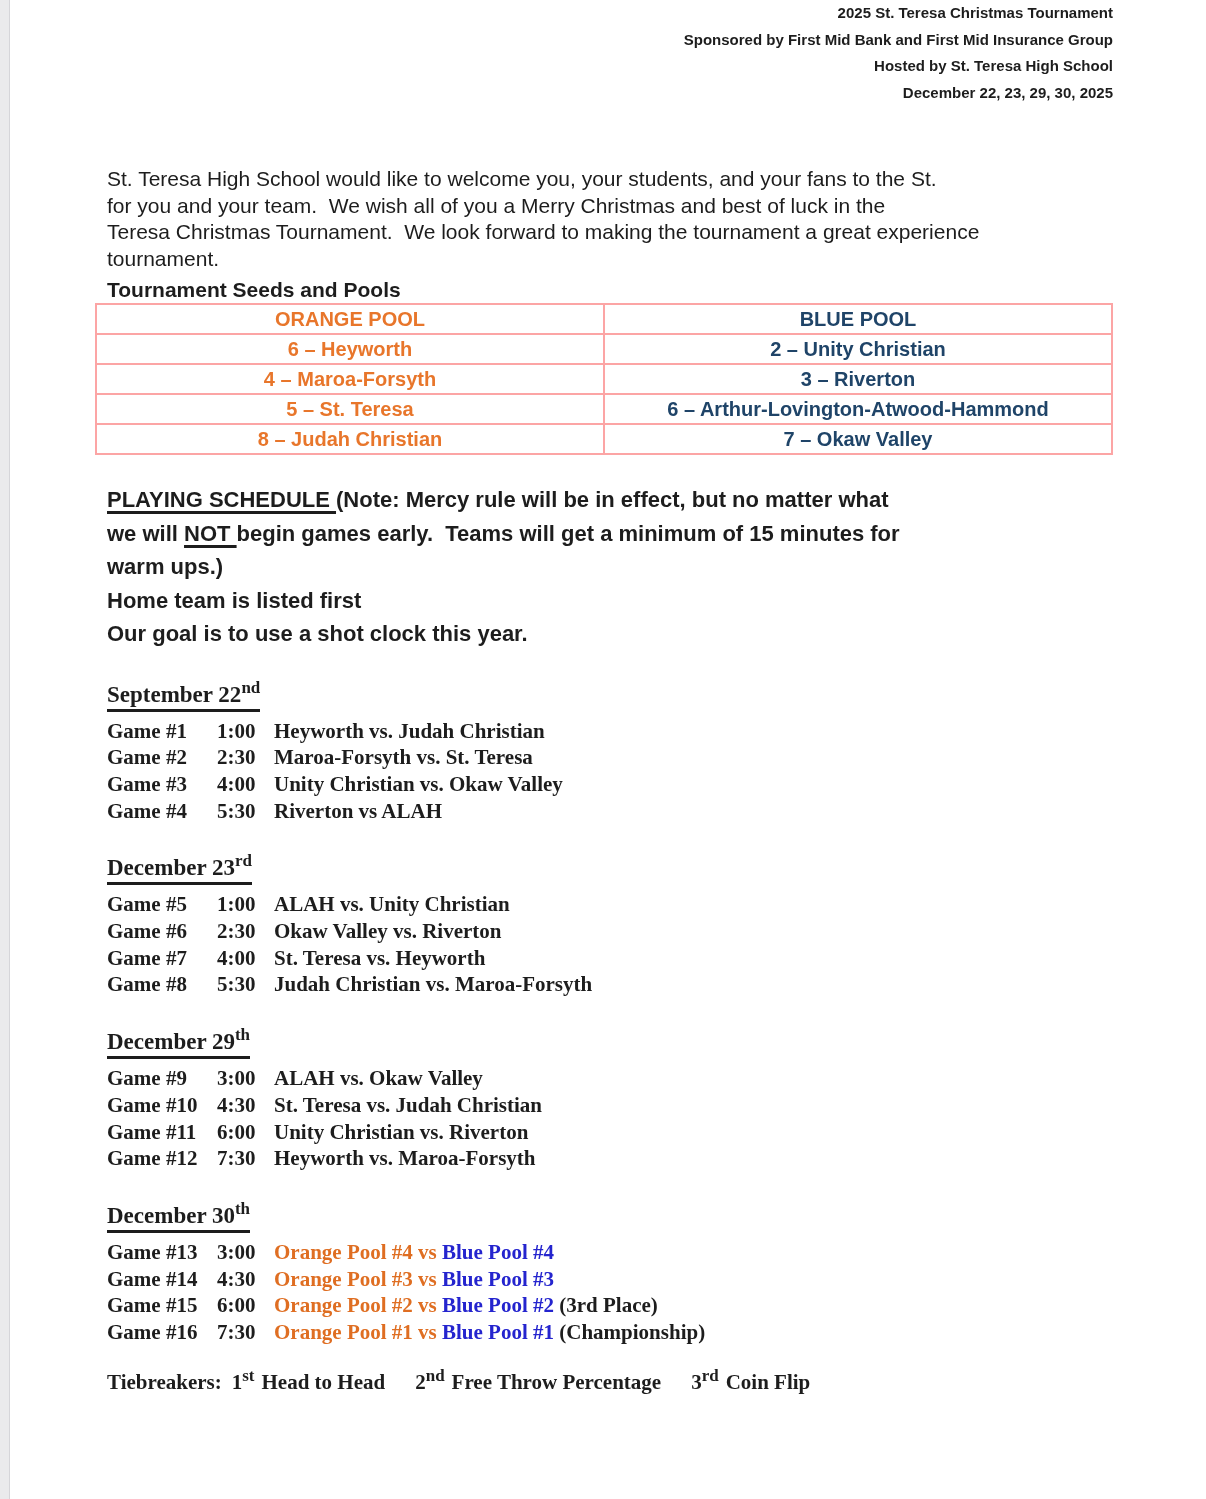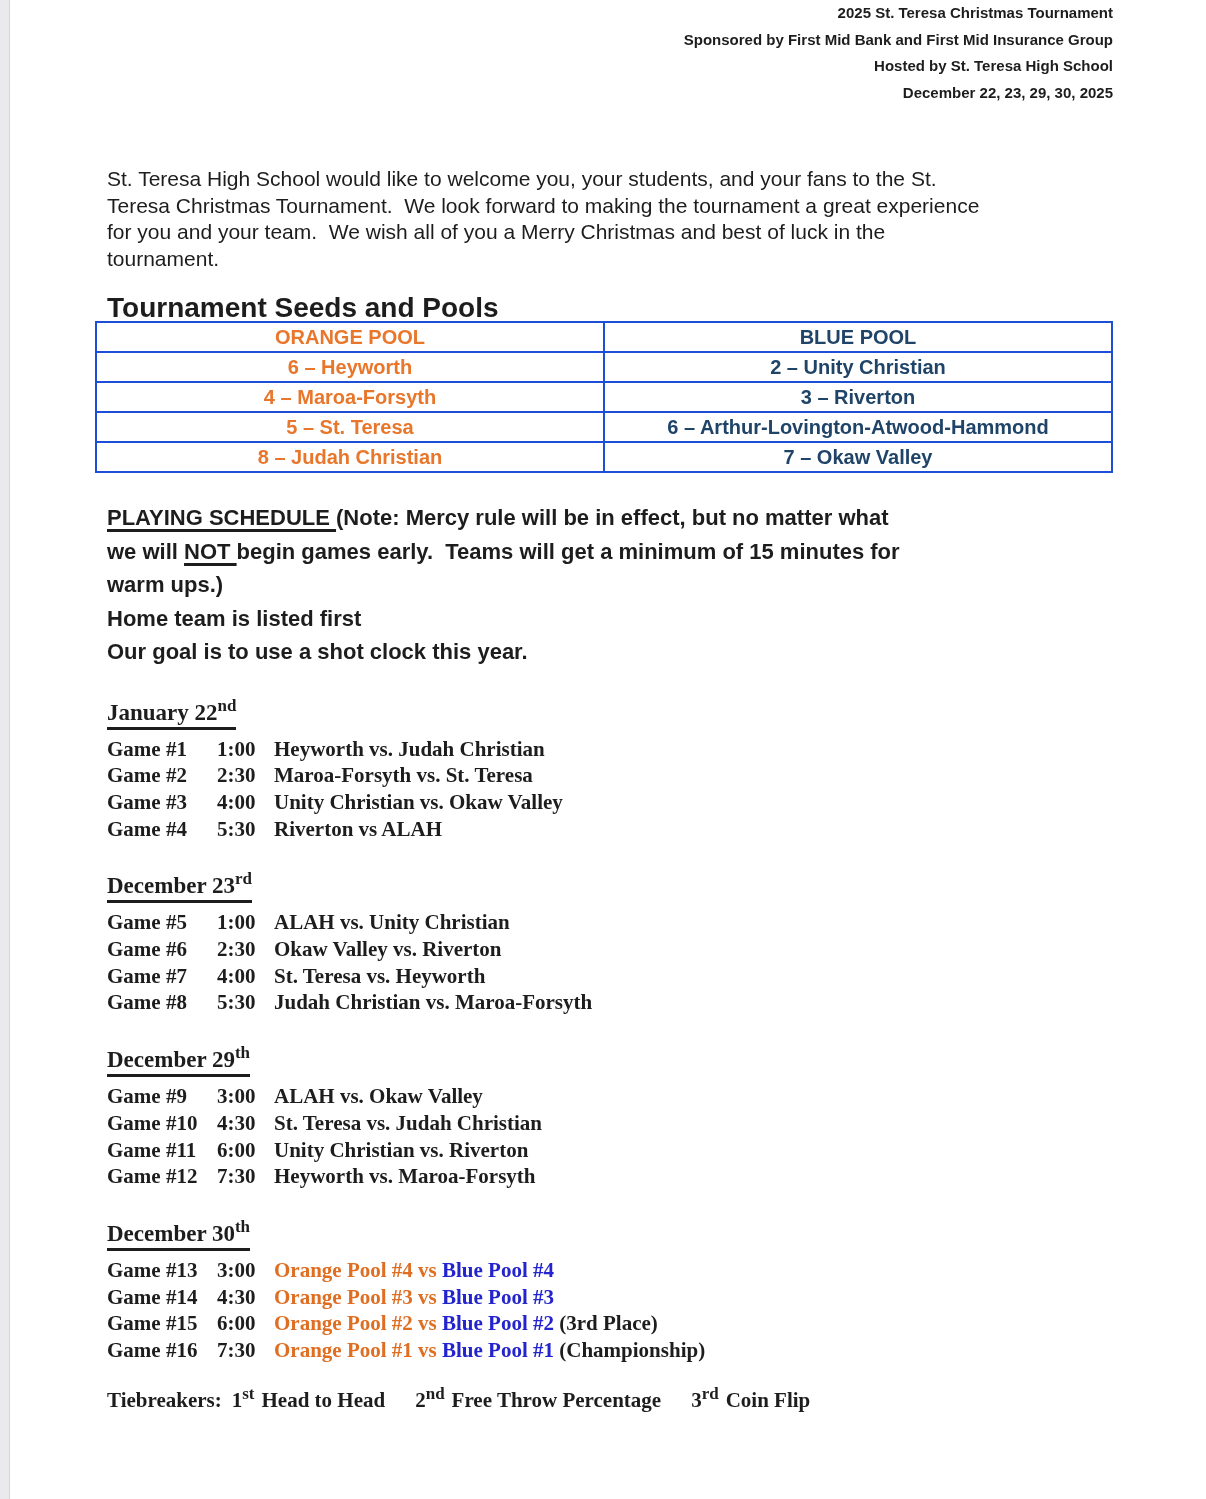--- a/index.html
+++ b/index.html
@@ -15,25 +15,25 @@
   }
   .content { position:absolute; left:95px; top:0; width:1018px; }
 
   .title-block { text-align:right; font-weight:bold;
     font-size:15px; line-height:26.5px; }
   .title-line { white-space:nowrap; }
 
   .welcome { margin-top:60px; padding-left:12px; font-size:21px; line-height:26.5px; }
   .welcome-line { white-space:nowrap; }
 
-  .seeds-heading { margin-top:23px; padding-left:12px; font-weight:bold; font-size:28px; line-height:26px; }
+  .seeds-heading { margin-top:5px; padding-left:12px; font-weight:bold; font-size:21px; line-height:26px; }
 
   table.pools { margin-top:0; width:100%; border-collapse:collapse; table-layout:fixed; }
   table.pools td {
-    border:2px solid #1d4ed8; height:28px; text-align:center;
+    border:2px solid #fca5a5; height:28px; text-align:center;
     font-weight:bold; font-size:20px; padding:0 4px; white-space:nowrap; overflow:hidden;
   }
   td.orange-cell { color:#e8762b; }
   td.blue-cell { color:#1f4468; }
 
   .playing { margin-top:28px; padding-left:12px; font-weight:bold;
     font-size:22px; line-height:33.5px; }
   .playing-line { white-space:nowrap; }
   .u { text-decoration:underline; text-decoration-thickness:2.5px; text-underline-offset:4px; }
 
@@ -65,22 +65,22 @@
 
   <div class="title-block">
     <div class="title-line">2025 St. Teresa Christmas Tournament</div>
     <div class="title-line">Sponsored by First Mid Bank and First Mid Insurance Group</div>
     <div class="title-line">Hosted by St. Teresa High School</div>
     <div class="title-line">December 22, 23, 29, 30, 2025</div>
   </div>
 
   <div class="welcome">
     <div class="welcome-line">St. Teresa High School would like to welcome you, your students, and your fans to the St.</div>
+    <div class="welcome-line">for you and your team.&nbsp; We wish all of you a Merry Christmas and best of luck in the</div>
     <div class="welcome-line">Teresa Christmas Tournament.&nbsp; We look forward to making the tournament a great experience</div>
-    <div class="welcome-line">for you and your team.&nbsp; We wish all of you a Merry Christmas and best of luck in the</div>
     <div class="welcome-line">tournament.</div>
   </div>
 
   <div class="seeds-heading">Tournament Seeds and Pools</div>
 
   <table class="pools">
     <tbody>
       <tr>
         <td class="orange-cell">ORANGE POOL</td>
         <td class="blue-cell">BLUE POOL</td>
@@ -106,21 +106,21 @@
 
   <div class="playing">
     <div class="playing-line"><span class="u">PLAYING SCHEDULE </span><span>(Note: Mercy rule will be in effect, but no matter what</span></div>
     <div class="playing-line"><span>we will </span><span class="u">NOT </span><span>begin games early.&nbsp; Teams will get a minimum of 15 minutes for</span></div>
     <div class="playing-line">warm ups.)</div>
     <div class="playing-line">Home team is listed first</div>
     <div class="playing-line">Our goal is to use a shot clock this year.</div>
   </div>
 
   <div class="day">
-    <div class="day-heading"><span>January 22</span><sup class="ord">nd</sup></div>
+    <div class="day-heading"><span>September 22</span><sup class="ord">nd</sup></div>
     <div class="games">
       <div class="game-row"><span class="g-label">Game #1</span><span class="g-time">1:00</span><span class="g-match">Heyworth vs. Judah Christian</span></div>
       <div class="game-row"><span class="g-label">Game #2</span><span class="g-time">2:30</span><span class="g-match">Maroa-Forsyth vs. St. Teresa</span></div>
       <div class="game-row"><span class="g-label">Game #3</span><span class="g-time">4:00</span><span class="g-match">Unity Christian vs. Okaw Valley</span></div>
       <div class="game-row"><span class="g-label">Game #4</span><span class="g-time">5:30</span><span class="g-match">Riverton vs ALAH</span></div>
     </div>
   </div>
 
   <div class="day">
     <div class="day-heading"><span>December 23</span><sup class="ord">rd</sup></div>

